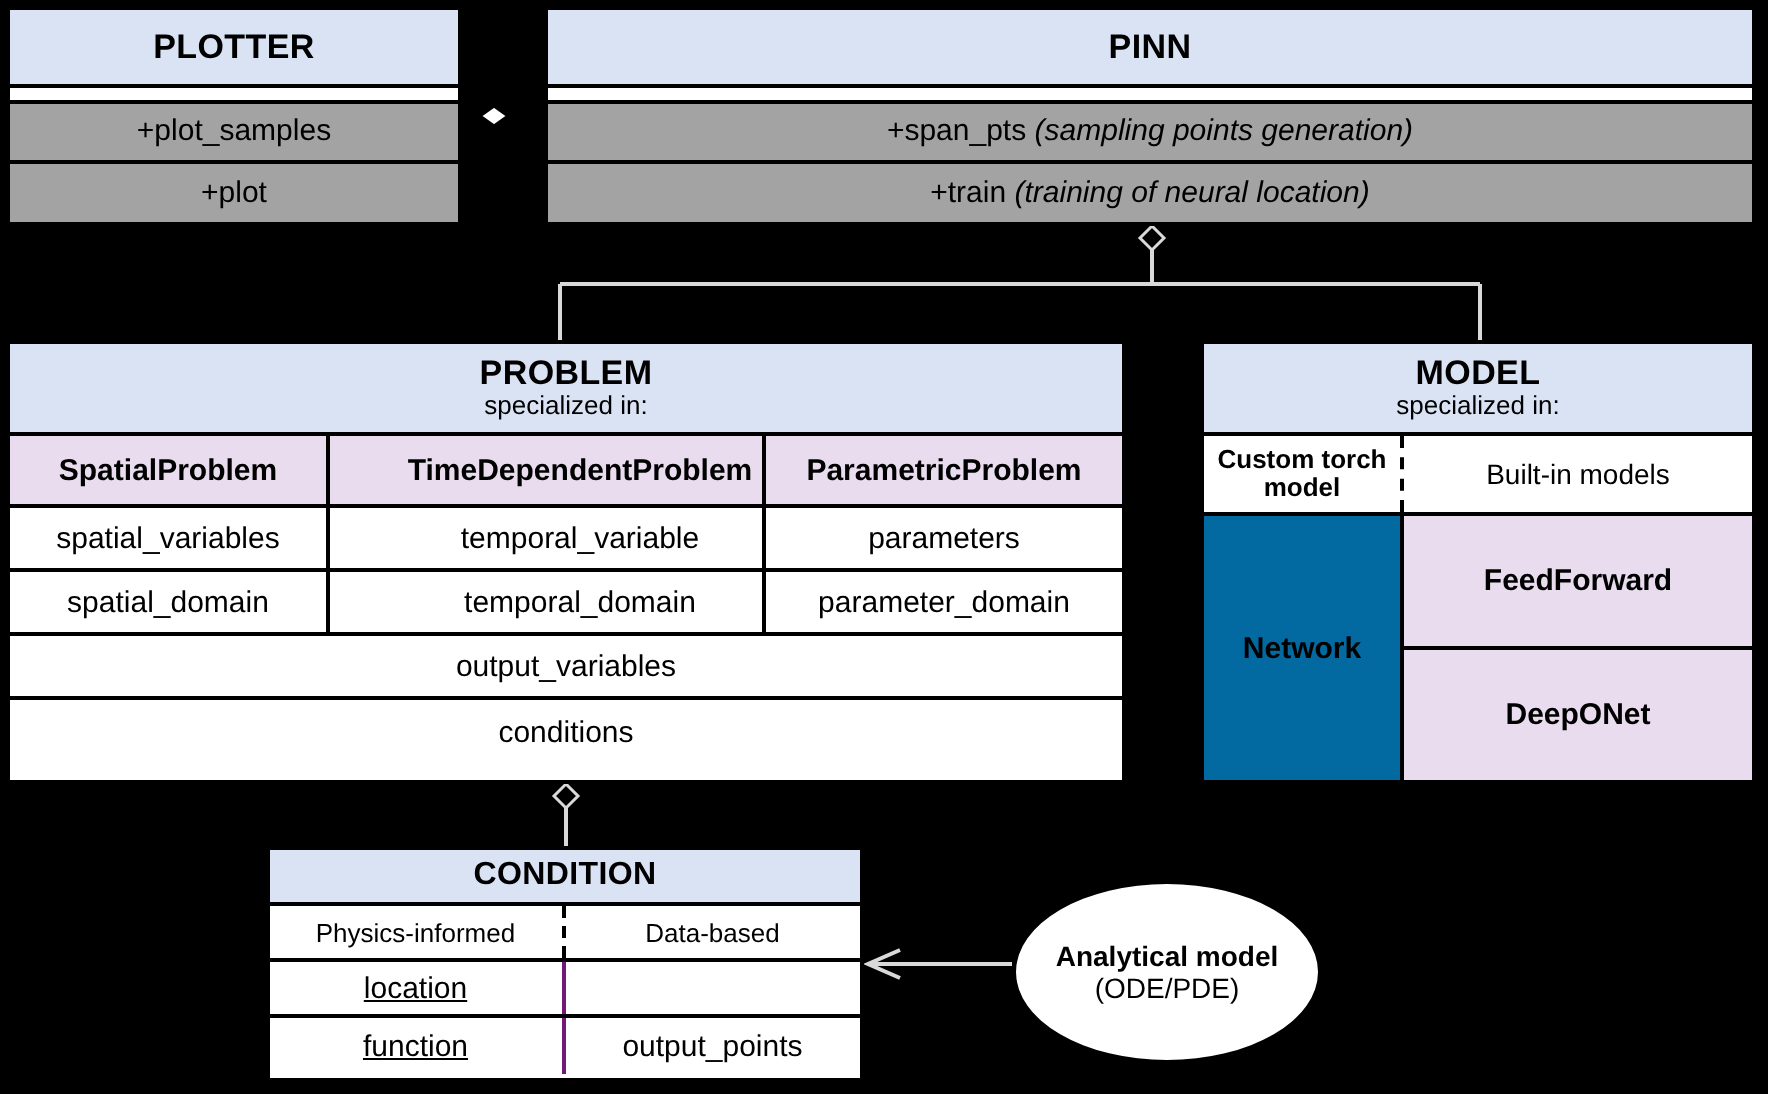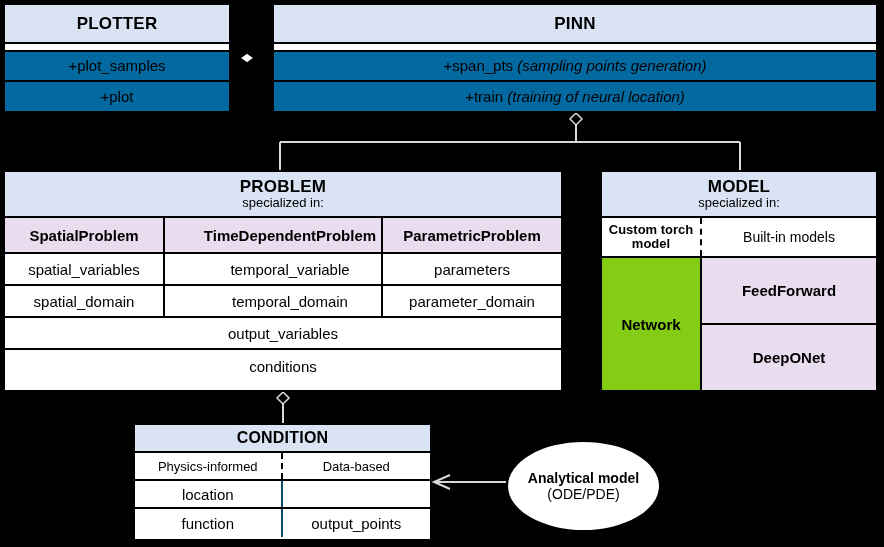--- a/index.html
+++ b/index.html
@@ -38,21 +38,21 @@
   }
   .hdr .t2 {
     font-size: 13px;
     font-weight: normal;
   }
   .row {
     display: flex;
     align-items: center; justify-content: center;
     border-bottom: 2px solid #000000;
     font-size: 15px;
-    background: #0369a1;
+    background: #a3a3a3;
   }
   .row:last-child { border-bottom: none; }
   .row .em { font-style: italic; }
   .blankrow {
     height: 8px;
     border-bottom: 2px solid #000000;
     background: #ffffff;
   }
 
   
@@ -118,21 +118,21 @@
     flex: 1;
     display: flex; align-items: center; justify-content: center;
     font-size: 14px;
   }
   .netsplit {
     display: flex;
     flex: 1;
   }
   .netsplit .netcol {
     width: 100px;
-    background: #84cc16;
+    background: #0369a1;
     border-right: 2px solid #000000;
     display: flex; align-items: center; justify-content: center;
     font-weight: bold;
     font-size: 15px;
   }
   .netsplit .builtin {
     flex: 1;
     display: flex; flex-direction: column;
   }
   .netsplit .builtin .b {
@@ -154,21 +154,21 @@
     border-bottom: 2px solid #000000;
     height: 28px;
   }
   .condsplit:last-child { border-bottom: none; }
   .condsplit .l, .condsplit .r {
     width: 50%;
     display: flex; align-items: center; justify-content: center;
     font-size: 13px;
   }
   .condsplit.dash .l { border-right: 2px dashed #000000; }
-  .condsplit.solid .l { border-right: 2px solid #0c4a6e; }
+  .condsplit.solid .l { border-right: 2px solid #701a75; text-decoration: underline; }
   .condsplit.solid .l, .condsplit.solid .r { font-size: 15px; }
 
   
   #ellipse {
     position: absolute;
     left: 506px; top: 440px;
     width: 155px; height: 92px;
     border: 2px solid #000000;
     border-radius: 50%;
     background: #ffffff;

